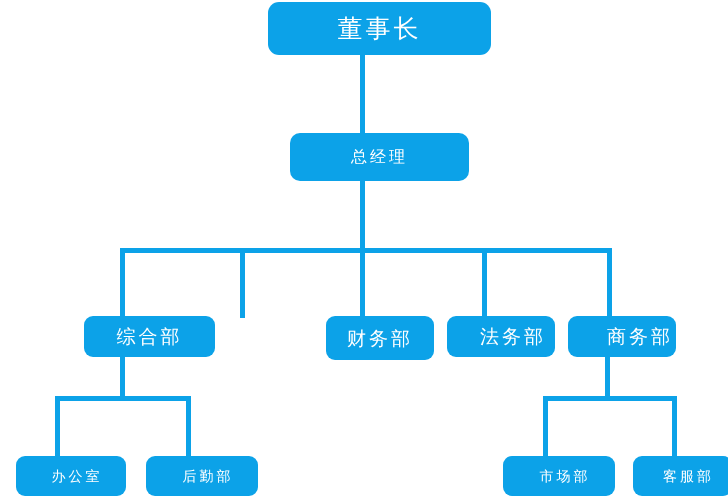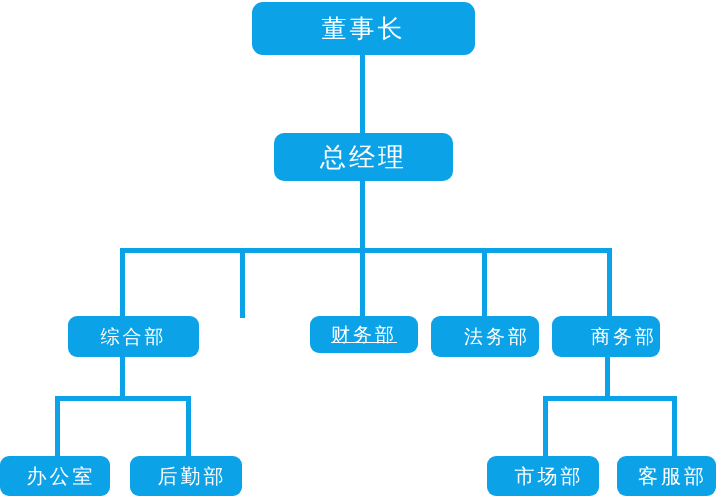--- a/index.html
+++ b/index.html
@@ -21,25 +21,26 @@
     background: #0CA2E8;
     border-radius: 9px;
     color: #ffffff;
     display: flex;
     align-items: center;
     justify-content: center;
     letter-spacing: 3px;
     line-height: 1;
     white-space: nowrap;
     z-index: 3;
+    margin-left: 16px;
   }
   .node.lvl1 { font-size: 25px; }
-  .node.lvl2 { font-size: 26px; }
+  .node.lvl2 { font-size: 16px; }
   .node.lvl3 { font-size: 19px; }
-  .node.lvl4 { font-size: 20px; padding-left: 12px; }
+  .node.lvl4 { font-size: 14px; padding-left: 12px; }
   .conn {
     position: absolute;
     background: #0CA2E8;
     z-index: 1;
   }
 </style>
 </head>
 <body>
 
 <div id="chart-canvas">
@@ -64,21 +65,21 @@
   <div class="conn" style="left:605px; top:356px; width:5px; height:42px;"></div>
   <div class="conn" style="left:543px; top:396px; width:134px; height:5px;"></div>
   <div class="conn" style="left:543px; top:396px; width:5px; height:62px;"></div>
   <div class="conn" style="left:672px; top:396px; width:5px; height:62px;"></div>
 
   <div class="node lvl1" style="left:252px; top:2px; width:223px; height:53px; border-radius:11px;">董事长</div>
 
   <div class="node lvl2" style="left:274px; top:133px; width:179px; height:48px; border-radius:10px;">总经理</div>
 
   <div class="node lvl3" style="left:68px; top:316px; width:131px; height:41px;">综合部</div>
-  <div class="node lvl3" style="left:310px; top:316px; width:108px; height:37px;text-decoration:underline;">财务部</div>
+  <div class="node lvl3" style="left:310px; top:316px; width:108px; height:44px;">财务部</div>
   <div class="node lvl3" style="left:431px; top:316px; width:108px; height:41px;padding-left:24px;">法务部</div>
   <div class="node lvl3" style="left:552px; top:316px; width:108px; height:41px;padding-left:36px;">商务部</div>
 
   <div class="node lvl4" style="left:0px; top:456px; width:110px; height:40px;">办公室</div>
   <div class="node lvl4" style="left:487px; top:456px; width:112px; height:40px;">市场部</div>
   <div class="node lvl4" style="left:130px; top:456px; width:112px; height:40px;">后勤部</div>
   <div class="node lvl4" style="left:617px; top:456px; width:99px; height:40px;">客服部</div>
 
 </div>
 

